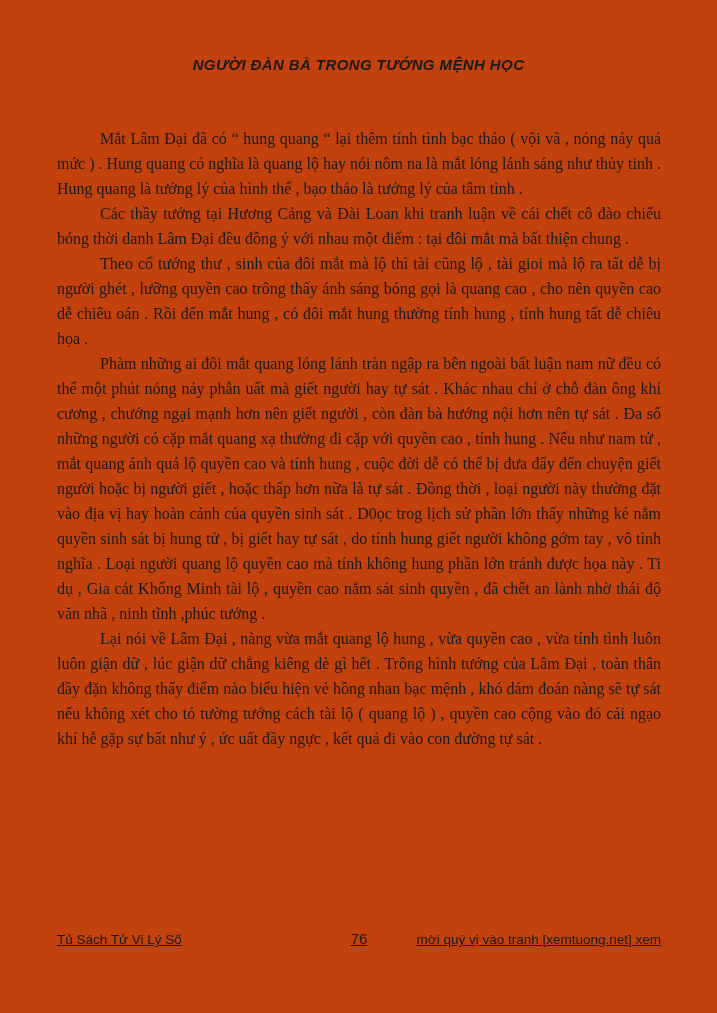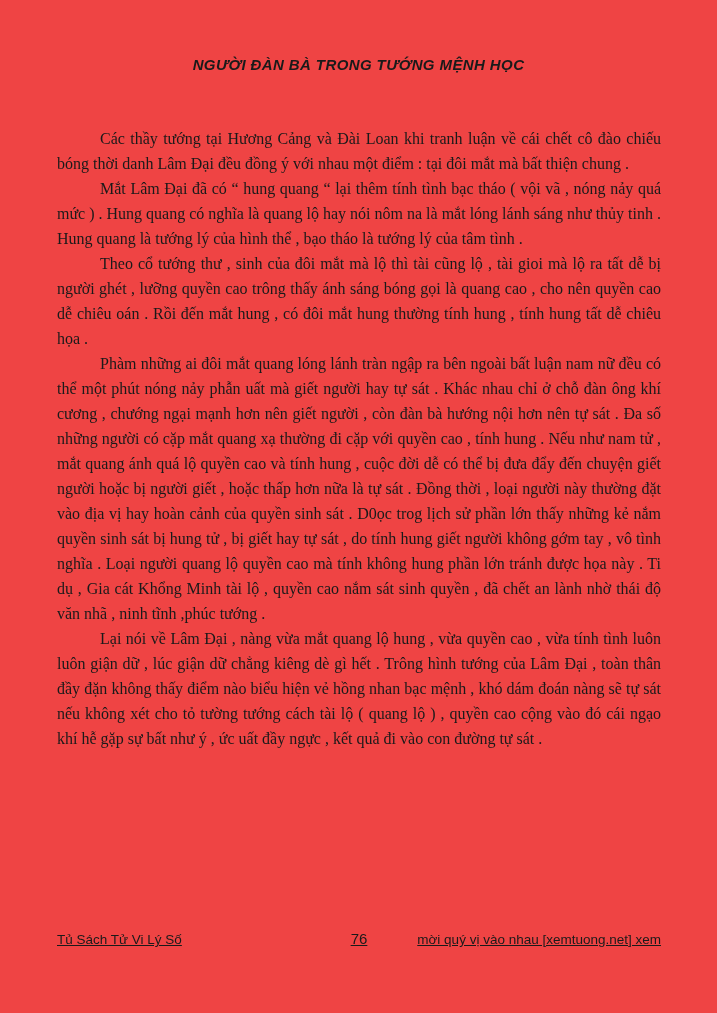--- a/index.html
+++ b/index.html
@@ -4,21 +4,21 @@
 <style>
   html, body {
     margin: 0;
     padding: 0;
     background: #ffffff;
   }
   .page {
     position: relative;
     width: 717px;
     height: 1013px;
-    background: #ef4444;
+    background: #c2410c;
     color: #1a1a1a;
     overflow: hidden;
     box-sizing: border-box;
   }
   .page-title {
     margin: 0;
     padding-top: 56px;
     text-align: center;
     font-family: "Liberation Sans", sans-serif;
     font-style: italic;
@@ -59,26 +59,26 @@
   .footer-right { flex: 1; text-align: right; }
 </style>
 </head>
 <body>
 
 <div class="page">
 
   <h1 class="page-title">NGƯỜI ĐÀN BÀ TRONG TƯỚNG MỆNH HỌC</h1>
 
   <div class="content">
+    <p>Mắt Lâm Đại đã có “ hung quang “ lại thêm tính tình bạc tháo ( vội vã , nóng nảy quá mức ) . Hung quang có nghĩa là quang lộ hay nói nôm na là mắt lóng lánh sáng như thủy tinh . Hung quang là tướng lý của hình thể , bạo tháo là tướng lý của tâm tình .</p>
     <p>Các thầy tướng tại Hương Cảng và Đài Loan khi tranh luận về cái chết cô đào chiếu bóng thời danh Lâm Đại đều đồng ý với nhau một điểm : tại đôi mắt mà bất thiện chung .</p>
-    <p>Mắt Lâm Đại đã có “ hung quang “ lại thêm tính tình bạc tháo ( vội vã , nóng nảy quá mức ) . Hung quang có nghĩa là quang lộ hay nói nôm na là mắt lóng lánh sáng như thủy tinh . Hung quang là tướng lý của hình thể , bạo tháo là tướng lý của tâm tình .</p>
     <p>Theo cổ tướng thư , sinh của đôi mắt mà lộ thì tài cũng lộ , tài gioi mà lộ ra tất dễ bị người ghét , lưỡng quyền cao trông thấy ánh sáng bóng gọi là quang cao , cho nên quyền cao dễ chiêu oán . Rồi đến mắt hung , có đôi mắt hung thường tính hung , tính hung tất dễ chiêu họa .</p>
     <p>Phàm những ai đôi mắt quang lóng lánh tràn ngập ra bên ngoài bất luận nam nữ đều có thể một phút nóng nảy phẫn uất mà giết người hay tự sát . Khác nhau chỉ ở chỗ đàn ông khí cương , chướng ngại mạnh hơn nên giết người , còn đàn bà hướng nội hơn nên tự sát . Đa số những người có cặp mắt quang xạ thường đi cặp với quyền cao , tính hung . Nếu như nam tử , mắt quang ánh quá lộ quyền cao và tính hung , cuộc đời dễ có thể bị đưa đẩy đến chuyện giết người hoặc bị người giết , hoặc thấp hơn nữa là tự sát . Đồng thời , loại người này thường đặt vào địa vị hay hoàn cảnh của quyền sinh sát . D0ọc trog lịch sử phần lớn thấy những kẻ nắm quyền sinh sát bị hung tử , bị giết hay tự sát , do tính hung giết người không gớm tay , vô tình nghĩa . Loại người quang lộ quyền cao mà tính không hung phần lớn tránh được họa này . Ti dụ , Gia cát Khổng Minh tài lộ , quyền cao nắm sát sinh quyền , đã chết an lành nhờ thái độ văn nhã , ninh tĩnh ,phúc tướng .</p>
     <p>Lại nói về Lâm Đại , nàng vừa mắt quang lộ hung , vừa quyền cao , vừa tính tình luôn luôn giận dữ , lúc giận dữ chẳng kiêng dè gì hết . Trông hình tướng của Lâm Đại , toàn thân đầy đặn không thấy điểm nào biểu hiện vẻ hồng nhan bạc mệnh , khó dám đoán nàng sẽ tự sát nếu không xét cho tỏ tường tướng cách tài lộ ( quang lộ ) , quyền cao cộng vào đó cái ngạo khí hễ gặp sự bất như ý , ức uất đầy ngực , kết quả đi vào con đường tự sát .</p>
   </div>
 
   <div class="page-footer">
     <span class="footer-left">Tủ Sách Tử Vi Lý Số</span>
     <span class="footer-center">76</span>
-    <span class="footer-right">mời quý vị vào nhau [xemtuong.net] xem</span>
+    <span class="footer-right">mời quý vị vào tranh [xemtuong.net] xem</span>
   </div>
 
 </div>
 
 </body></html>

